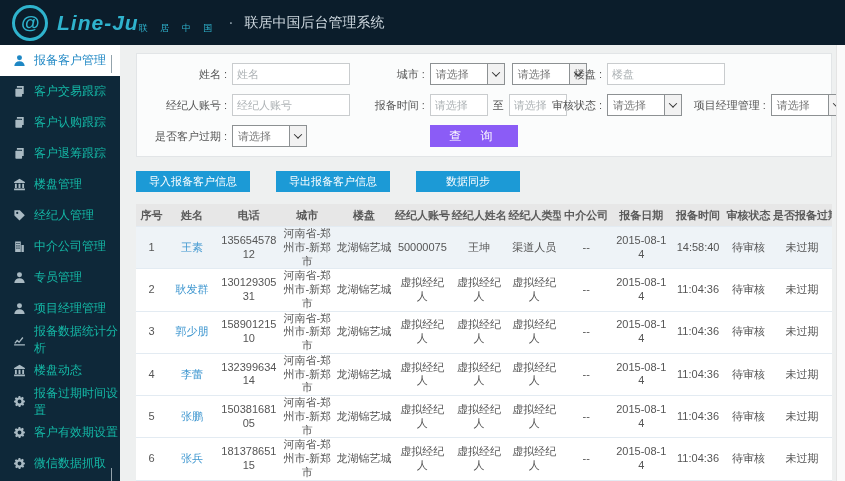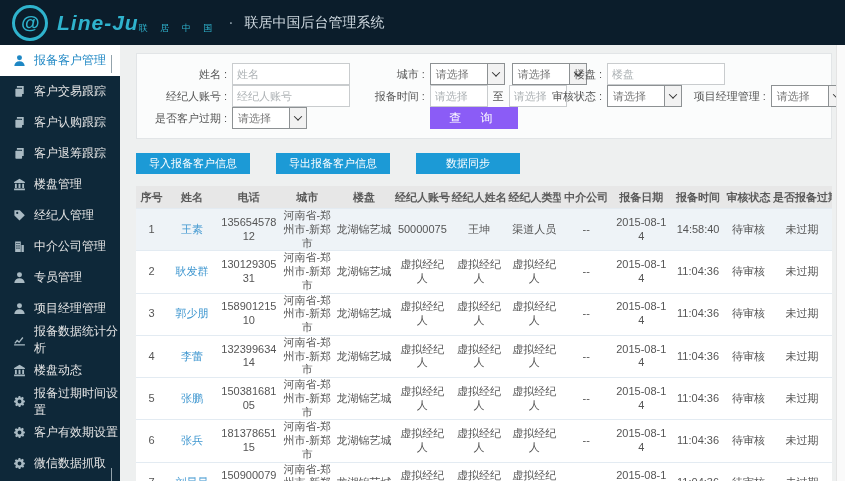--- a/index.html
+++ b/index.html
@@ -11,32 +11,32 @@
   .at-badge{width:30px;height:30px;border:3px solid #2fb3cd;border-radius:50%;color:#2fb3cd;
     display:flex;align-items:center;justify-content:center;font-size:19px;font-weight:bold;font-style:italic;flex-shrink:0;}
   .logo-text{display:flex;flex-direction:row;line-height:1;}
   .logo-main{color:#2fb3cd;font-size:21px;font-weight:bold;font-style:italic;letter-spacing:1px;}
   .logo-sub{color:#2fb3cd;font-size:9px;letter-spacing:5px;margin-top:12px;}
   .hdr-sep{color:#8fa0ab;font-size:16px;margin:0 2px;}
   .hdr-title{color:#cfd9e0;font-size:14px;font-weight:normal;margin:0;}
   
   .sidebar{grid-row:2;grid-column:1;background:#0e2839;position:relative;}
   .side-item{height:31px;display:flex;align-items:center;gap:8px;padding-left:13px;
-    color:#e5e5e5;font-size:12px;cursor:pointer;}
+    color:#14b8a6;font-size:12px;cursor:pointer;}
   .side-item .side-icon{width:13px;height:13px;display:flex;align-items:center;color:#a9bac3;}
   .side-item svg{width:13px;height:13px;fill:currentColor;}
   .side-item.active{background:#ffffff;color:#1e87c4;}
   .side-item.active .side-icon{color:#1e87c4;}
   .sb-chev{position:absolute;right:2px;width:7px;height:7px;color:#93a3ac;}
   .sb-chev .chev{border-color:#93a3ac;}
   .sb-chev.up{top:10px;}
   .sb-chev.down{bottom:6px;}
   
   .main{grid-row:2;grid-column:2;padding:8px 4px 0 16px;overflow:hidden;}
-  .filter-panel{background:#fbfcfc;border:1px solid #e2e5e7;padding:9px 6px;display:flex;flex-direction:column;gap:0;}
+  .filter-panel{background:#fbfcfc;border:1px solid #e2e5e7;padding:9px 6px;display:flex;flex-direction:column;gap:9px;}
   .f-row{display:grid;grid-template-columns:29% 26% 24% 21%;align-items:center;}
   .field{display:flex;align-items:center;font-size:11px;color:#555;}
   .field label{width:84px;text-align:right;margin-right:5px;flex-shrink:0;color:#555;}
   .text-input{height:20px;border:1px solid #c9ccce;background:#fff;width:108px;
     font-size:11px;padding:0 4px;color:#666;font-family:inherit;}
   .text-input::placeholder{color:#adb2b5;}
   .text-input.date{width:48px;}
   .joiner{margin:0 5px;color:#555;}
   .select{display:inline-flex;height:20px;border:1px solid #8d9193;background:#fff;
     align-items:center;font-size:11px;color:#777;cursor:pointer;}

